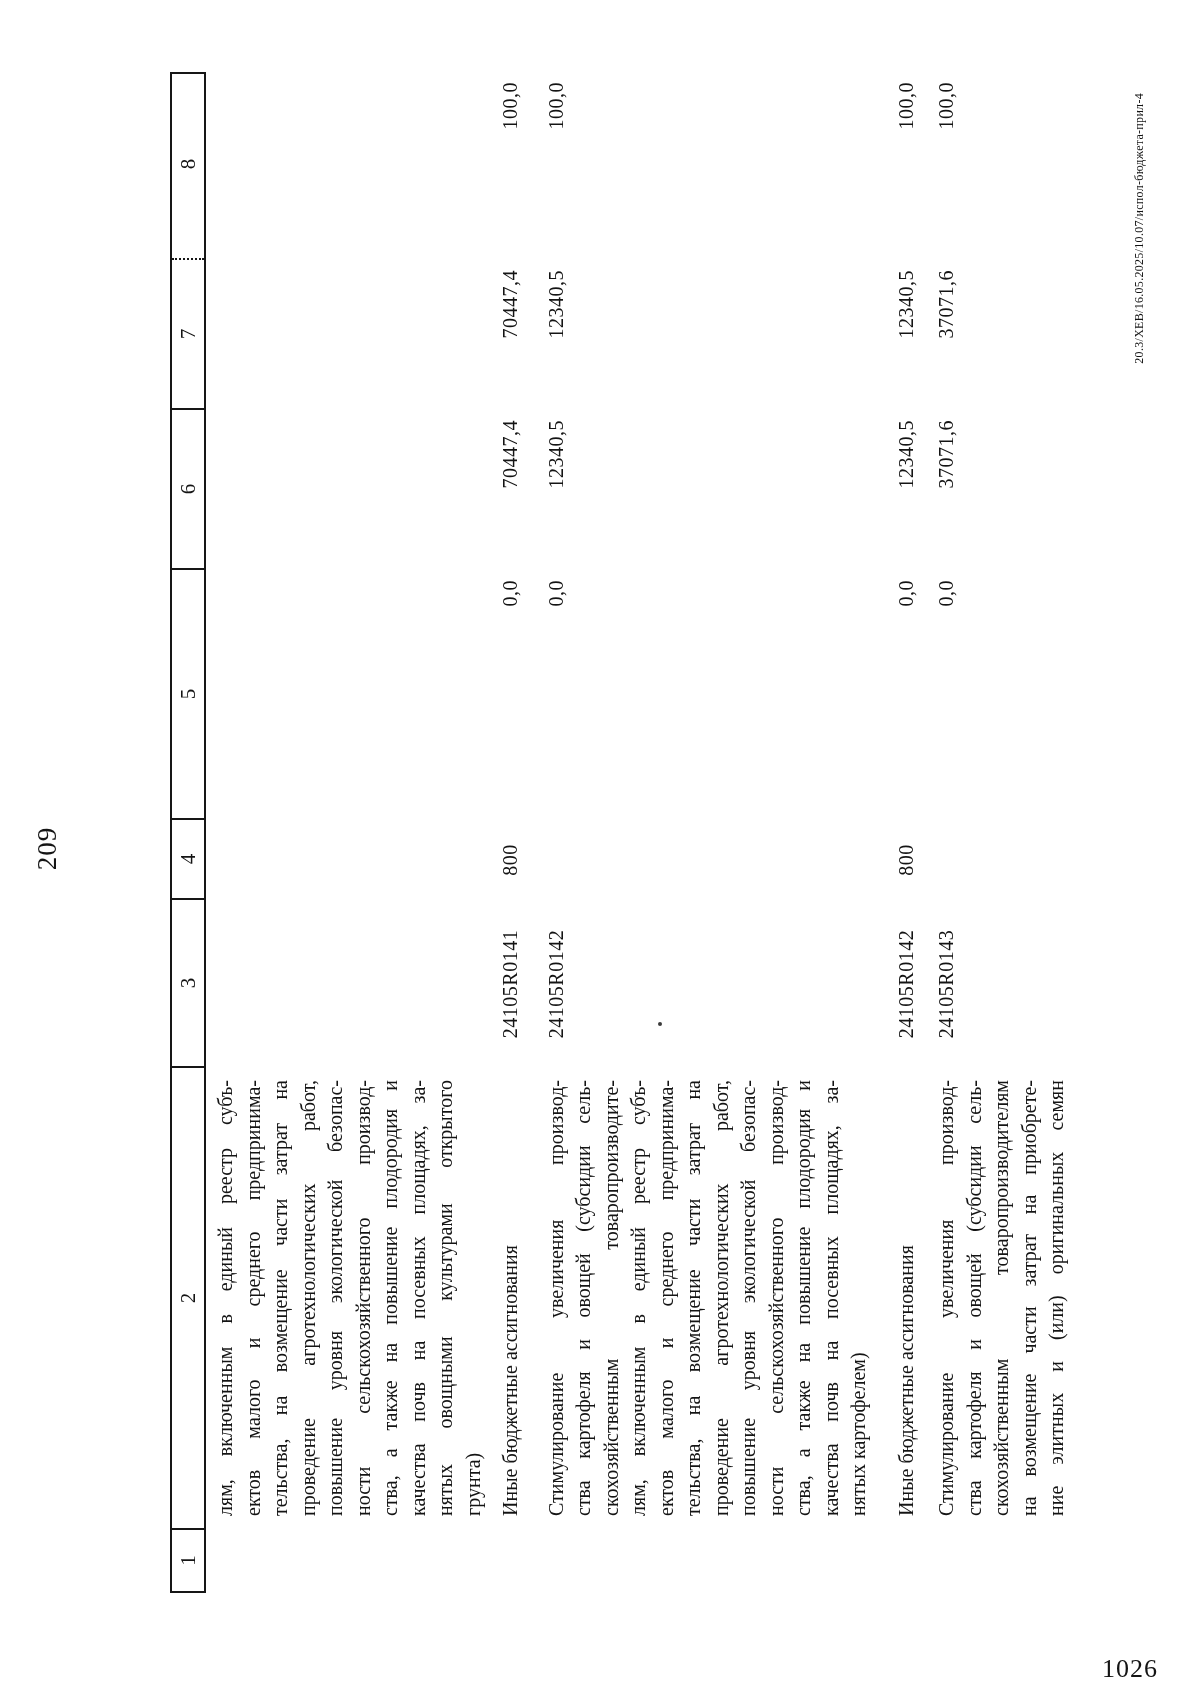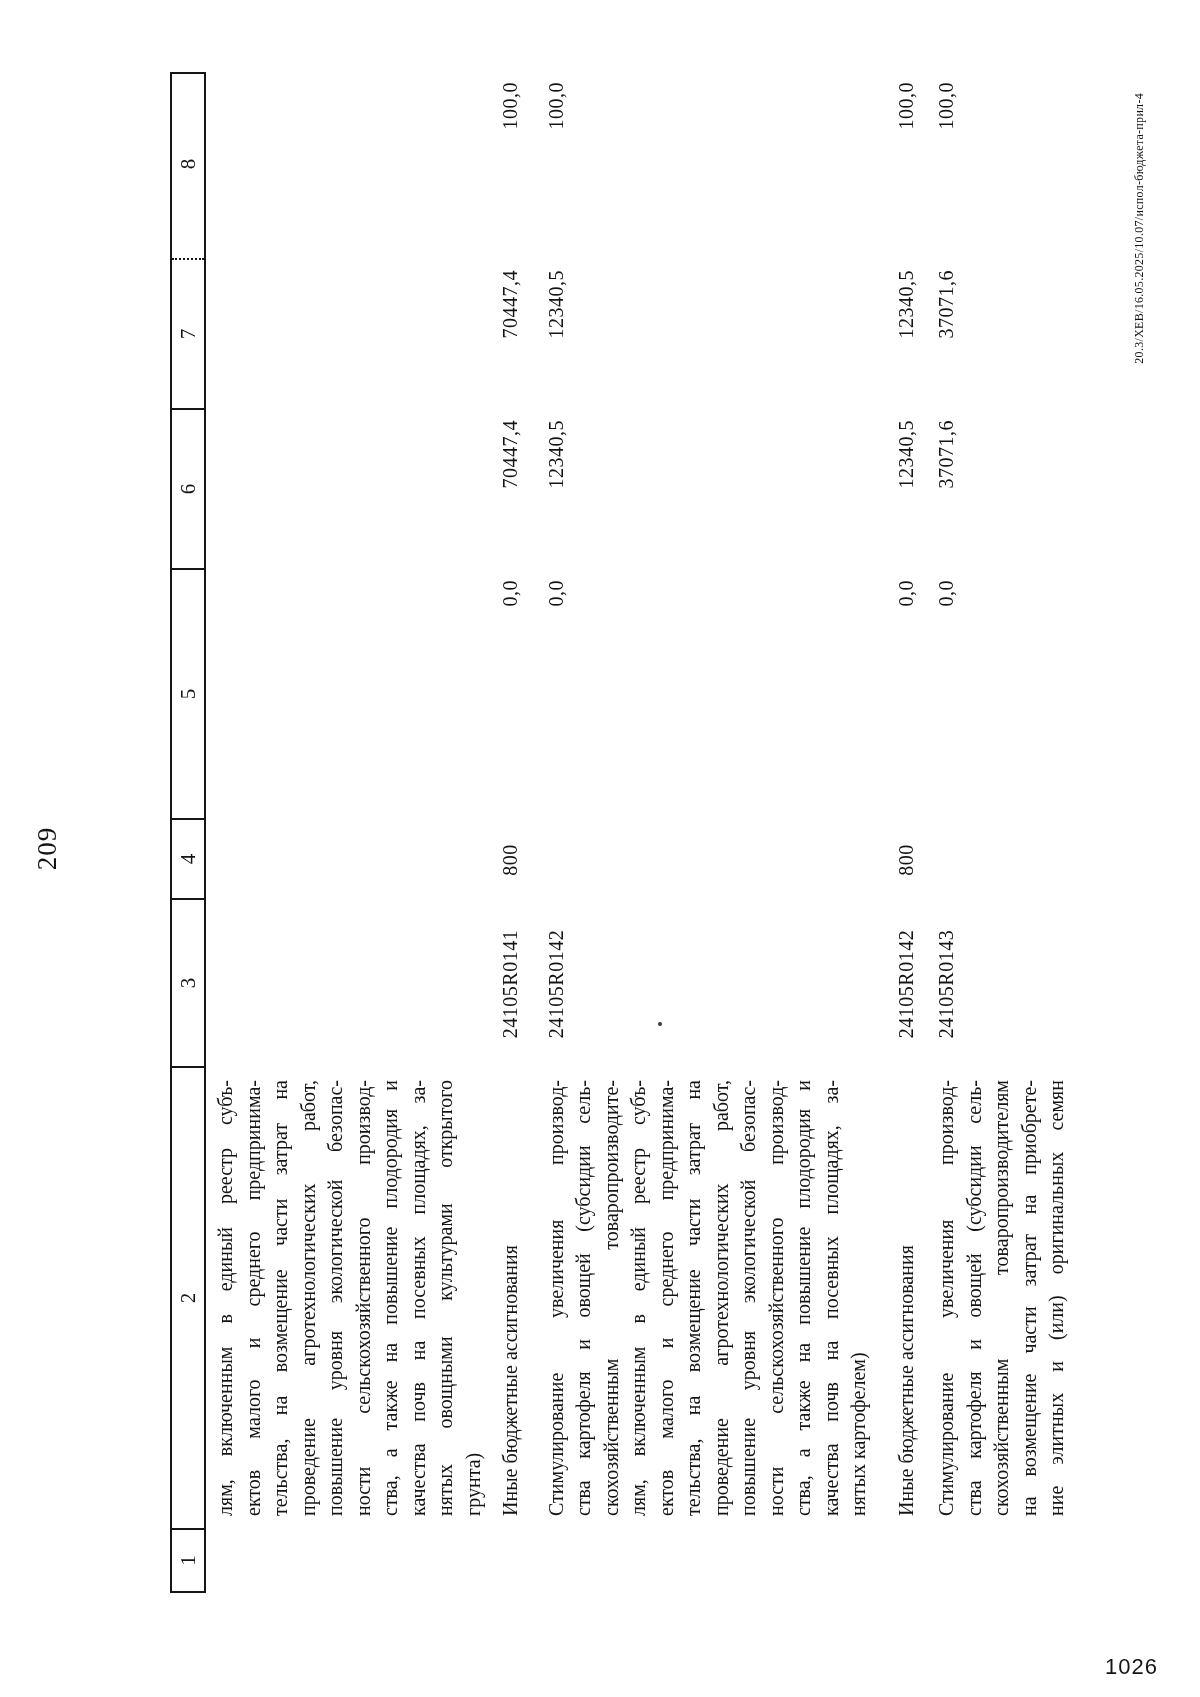--- a/index.html
+++ b/index.html
@@ -56,22 +56,22 @@
   .footnote{
     position:absolute;top:1132px;right:93px;
     font-size:12px;letter-spacing:0.3px;white-space:nowrap;
   }
   .speck{
     position:absolute;left:671px;top:658px;width:4px;height:4px;
     background:#3a3a3a;border-radius:50%;
   }
   .scanno{
     position:absolute;right:42px;top:1654px;
-    font-size:22px;letter-spacing:1px;
-    font-family:Liberation Sans, sans-serif;color:#141414;
+    font-size:26px;letter-spacing:1px;
+    font-family:Liberation Serif, serif;color:#141414;
   }
 </style>
 </head>
 <body>
 
 <div class="page">
   <div class="rot">
 
     <div class="sheetno">209</div>
 

